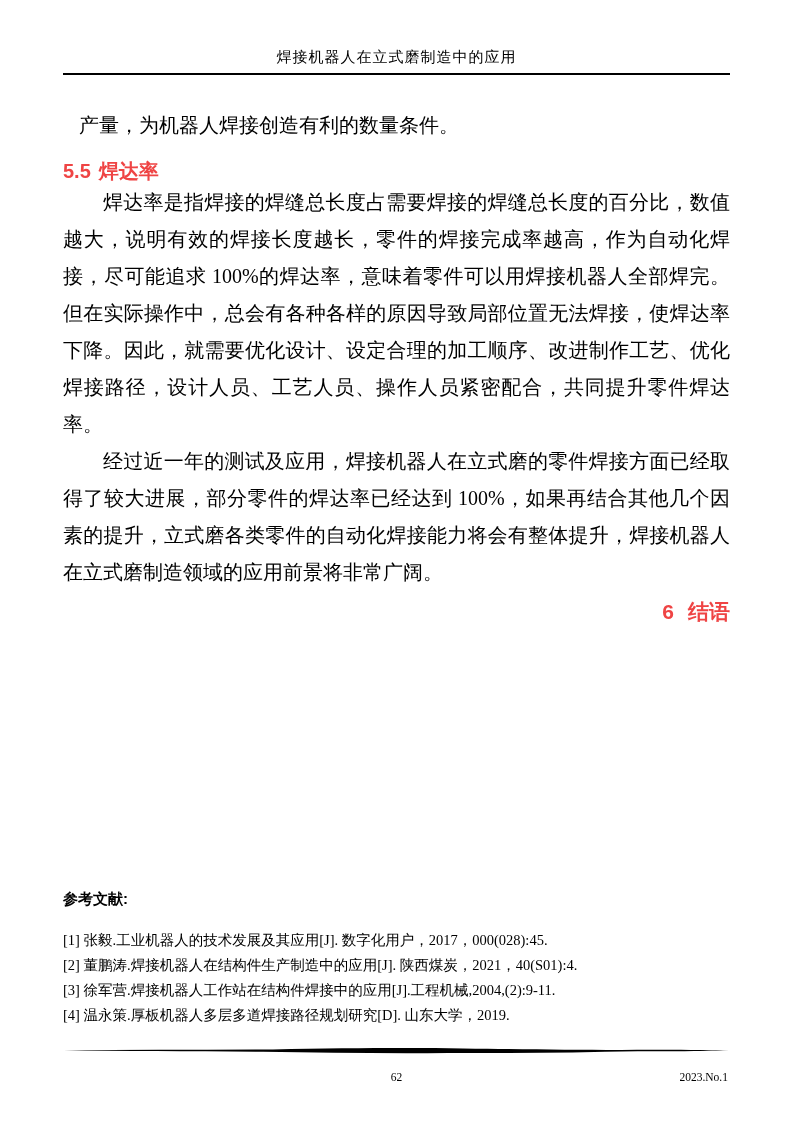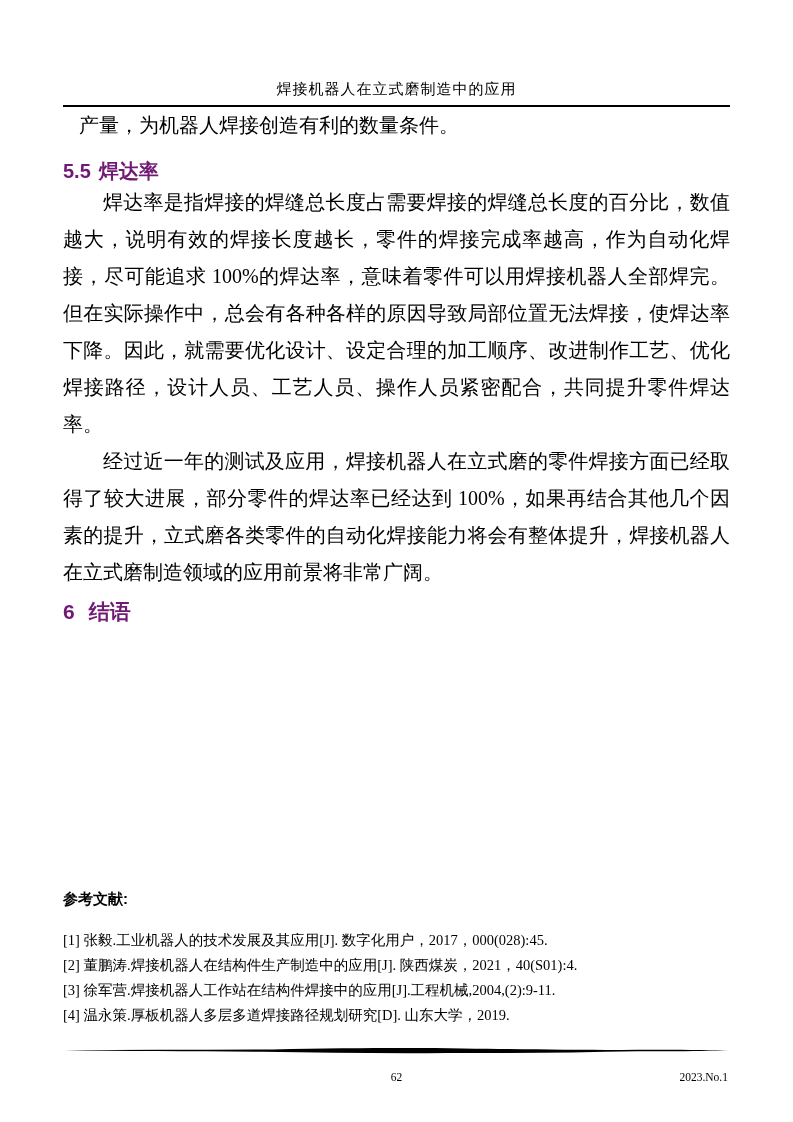--- a/index.html
+++ b/index.html
@@ -7,46 +7,46 @@
     position:relative;
     width:793px; height:1122px;
     background:#ffffff;
     font-family:"Liberation Serif","DejaVu Serif",serif;
     color:#000;
     overflow:hidden;
   }
   
   .header { position:absolute; top:0; left:63px; width:667px; }
   .header-title {
-    margin-top:80px;
+    margin-top:48px;
     text-align:center;
     font-size:15px;
     letter-spacing:1px;
   }
   .header-rule {
     margin-top:6px;
     border-top:2px solid #000;
     height:0;
   }
   
   .content-body { position:absolute; top:92px; left:63px; width:667px; }
   .lead {
     margin:16px;
     font-size:20px;
     line-height:34px;
     text-align:justify;
   }
   h2.sec {
     font-family:"Liberation Sans","DejaVu Sans",sans-serif;
     font-weight:bold;
-    color:#701a75;
+    color:#ef4444;
     margin:0;
   }
   h2.sec-55 { font-size:20px; line-height:26px; margin-top:4px; }
-  h2.sec-6  { font-size:21px; line-height:30px; margin-top:6px; margin-bottom:6px; }
+  h2.sec-6  { font-size:21px; line-height:30px; margin-top:6px; margin-bottom:6px;text-align:right; }
   .hgap-sm { display:inline-block; width:8px; }
   .hgap-lg { display:inline-block; width:14px; }
   p.body-par {
     margin:0;
     font-size:20px;
     line-height:37px;
     text-align:justify;
     text-indent:2em;
   }
   

